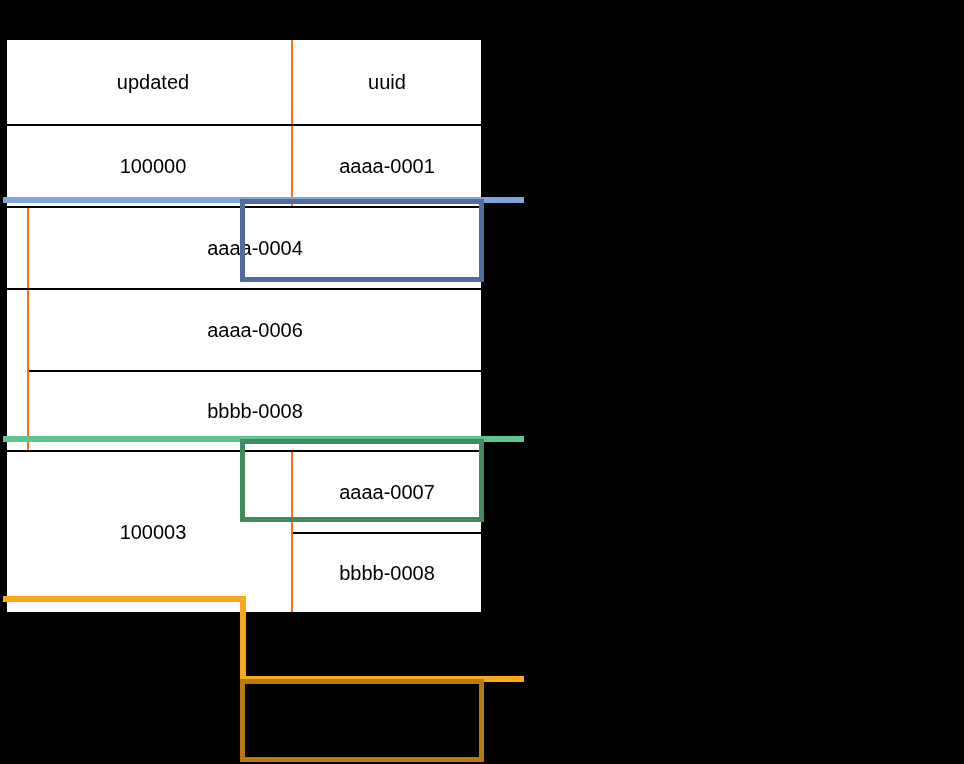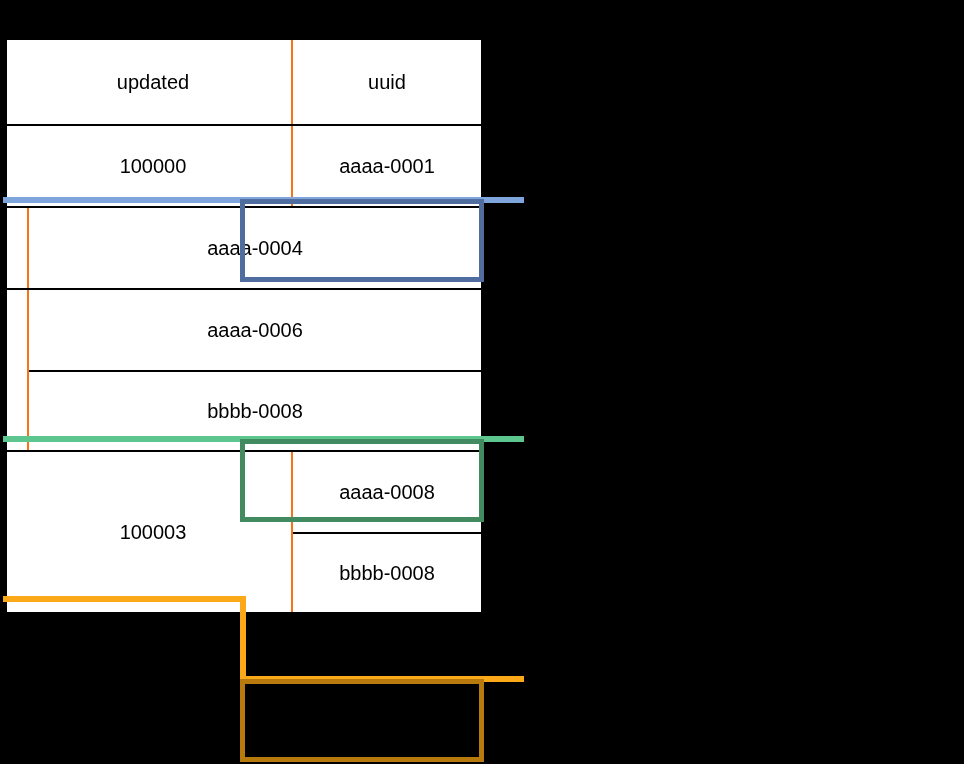--- a/index.html
+++ b/index.html
@@ -127,21 +127,21 @@
     <div class="row">
       <div class="cell-uuids">
         <div class="uuid-cell">aaaa-0006</div>
         <div class="uuid-cell">bbbb-0008</div>
       </div>
     </div>
 
     <div class="row">
       <div class="cell-updated">100003</div>
       <div class="cell-uuids">
-        <div class="uuid-cell">aaaa-0008</div>
+        <div class="uuid-cell">aaaa-0007</div>
         <div class="uuid-cell">bbbb-0008</div>
       </div>
     </div>
 
   </div>
 
   <div class="marker hline" style="left: 3px; top: 197px; width: 521px; background: rgb(127, 166, 220);"></div>
   <div class="marker boxmark" style="left: 240px; top: 199px; width: 244px; height: 83px; border-color: rgb(79, 109, 158);"></div>
 
   <div class="marker hline" style="left: 3px; top: 436px; width: 521px; background: rgb(93, 197, 142);"></div>

